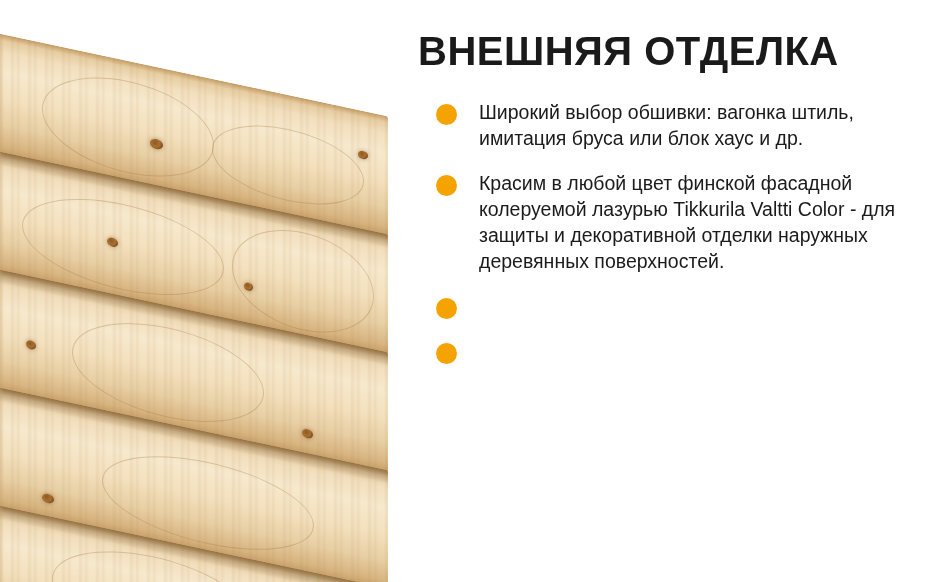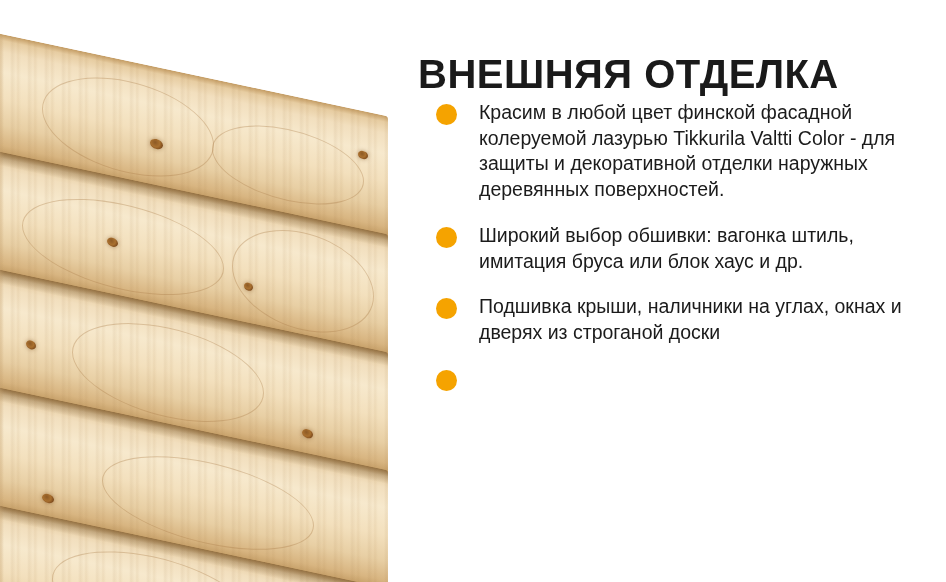--- a/index.html
+++ b/index.html
@@ -124,21 +124,20 @@
     position: absolute;
     left: 0;
     top: 30px;
     width: 528px;
     font-size: 40px;
     font-weight: bold;
     letter-spacing: 0.5px;
     color: #1a1a1a;
     line-height: 1.05;
     white-space: nowrap;
-    margin-top: 23px;
   }
   .bullets {
     position: absolute;
     left: 0;
     top: 100px;
     width: 528px;
   }
   .bullet-row {
     display: flex;
     align-items: flex-start;
@@ -215,29 +214,28 @@
 
     </div>
   </div>
 
   <div class="content">
     <div class="title">ВНЕШНЯЯ ОТДЕЛКА</div>
 
     <div class="bullets">
       <div class="bullet-row">
         <span class="bullet-dot" style="background: rgb(245, 163, 0);"></span>
+        <span class="bullet-text">Широкий выбор обшивки: вагонка штиль, имитация бруса или блок хаус и др.</span>
+      </div>
+      <div class="bullet-row">
+        <span class="bullet-dot" style="background: rgb(245, 163, 0);"></span>
         <span class="bullet-text">Красим в любой цвет финской фасадной колеруемой лазурью Tikkurila Valtti Color - для защиты и декоративной отделки наружных деревянных поверхностей.</span>
       </div>
       <div class="bullet-row">
         <span class="bullet-dot" style="background: rgb(245, 163, 0);"></span>
-        <span class="bullet-text">Широкий выбор обшивки: вагонка штиль, имитация бруса или блок хаус и др.</span>
-      </div>
-      <div class="bullet-row">
-        <span class="bullet-dot" style="background: rgb(245, 163, 0);"></span>
-        <span class="bullet-text">Подшивка крыши, наличники на углах, окнах и дверях из строганой доски</span>
       </div>
       <div class="bullet-row">
         <span class="bullet-dot" style="background: rgb(245, 163, 0);"></span>
       </div>
     </div>
   </div>
 
 </div>
 
 </body></html>

